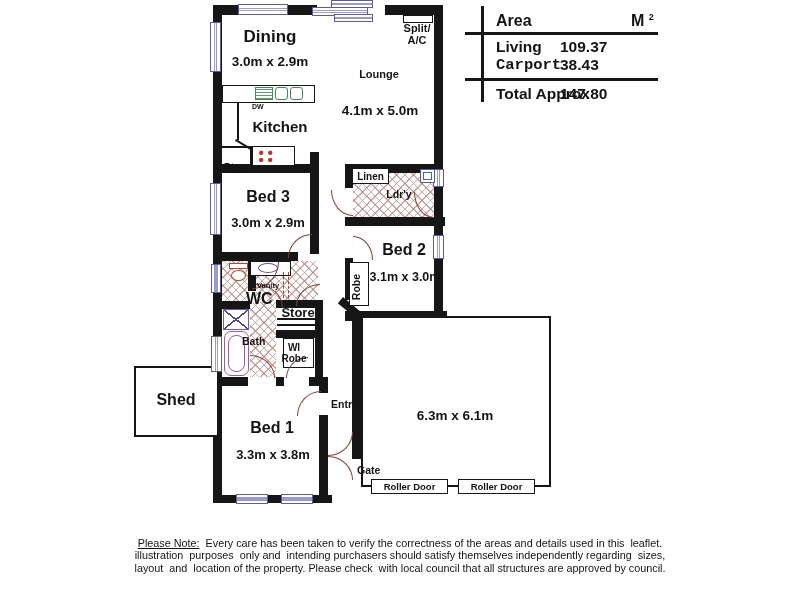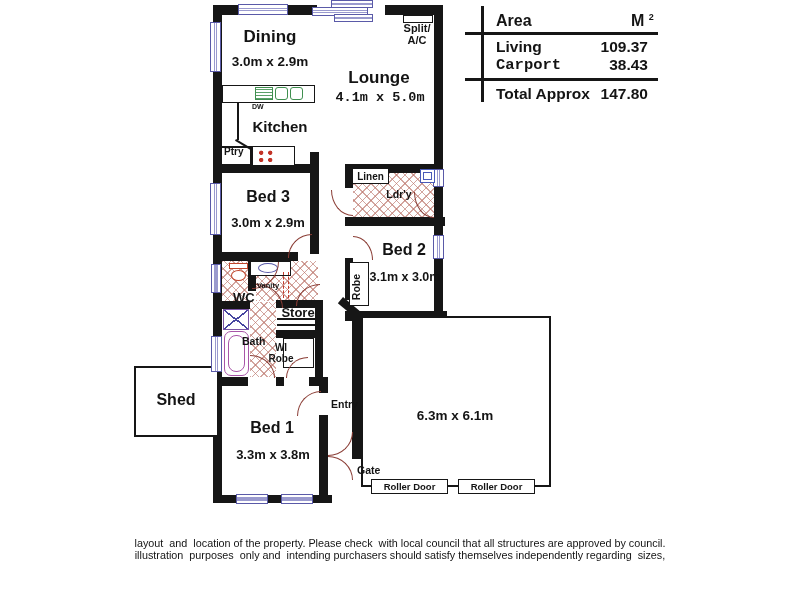--- a/index.html
+++ b/index.html
@@ -37,21 +37,21 @@
            background-image:radial-gradient(circle at 20% 32%, #c23327 1.8px, transparent 2.5px),
                             radial-gradient(circle at 42% 32%, #c23327 1.8px, transparent 2.5px),
                             radial-gradient(circle at 20% 72%, #c23327 1.8px, transparent 2.5px),
                             radial-gradient(circle at 42% 72%, #c23327 1.8px, transparent 2.5px); }
   .trough { position:absolute; border:1.4px solid #4a5ab8; background:#fff; box-sizing:border-box; }
   .trough-in { position:absolute; inset:2px; border:1px solid #4a5ab8; }
   .dash { position:absolute; border-left:1.5px dashed #c23a2a; width:0; }
   .flexc { display:flex; align-items:center; justify-content:center; }
   .table-line { position:absolute; background:#161616; }
   .tbl-txt { position:absolute; font-weight:bold; white-space:nowrap; }
-  .tbl-val { position:absolute; font-weight:bold; text-align:right; }
+  .tbl-val { position:absolute; font-weight:bold; text-align:left; }
   sup { font-size:9px; font-weight:bold; }
   .disclaimer { position:absolute; left:50px; top:537px; width:700px; text-align:center;
                 font-size:10.8px; line-height:12.4px; color:#141414; }
   .disc-line { white-space:pre-wrap; }
   .u { text-decoration:underline; }
 </style>
 </head>
 <body>
 
 <div class="canvas">
@@ -106,21 +106,21 @@
 
   <div class="box" style="left:222px; top:85px; width:93px; height:18px; border-width:1.2px;"></div>
   <div class="dw" style="left:255px; top:87px; width:18px; height:13px;"></div>
   <div class="sink" style="left:275px; top:87px; width:13px; height:13px;"></div>
   <div class="sink" style="left:290px; top:87px; width:13px; height:13px;"></div>
   <div class="lbl-l" style="left:252px; top:103px; font-size:7px;">DW</div>
   <div class="thinline" style="left:237px; top:102px; width:1.5px; height:38px;"></div>
   <div class="thinline" style="left:236px; top:139px; width:21px; height:1.5px; transform:rotate(31deg); transform-origin:left top;"></div>
   <div class="thinline" style="left:222px; top:146px; width:29px; height:1.5px;"></div>
   <div class="thinline" style="left:250px; top:146px; width:1.5px; height:22px;"></div>
-  <div class="lbl-l" style="left:224px; top:147px; font-size:10px;">Ptry</div>
+  <div class="lbl-l" style="left:224px; top:163px; font-size:10px;">Ptry</div>
   <div class="cooktop" style="left:252px; top:146px; width:43px; height:20px;"></div>
 
   <div class="toilet-tank" style="left:229px; top:263px; width:19px; height:6px;"></div>
   <div class="toilet-bowl" style="left:231px; top:270px; width:15px; height:11px;"></div>
   <div class="box" style="left:250px; top:261px; width:41px; height:15px; border-width:1.2px;"></div>
   <div class="basin" style="left:258px; top:263px; width:20px; height:10px;"></div>
   <div class="dash" style="left:283px; top:272px; height:26px;"></div>
   <div class="dash" style="left:288px; top:272px; height:26px;"></div>
   <div class="xcross" style="position:absolute; left:223px; top:309px; width:26px; height:21px; box-sizing:border-box;"></div>
   <div class="tub" style="left:224px; top:331px; width:25px; height:45px;">
@@ -159,50 +159,51 @@
 
   <div class="box flexc" style="left:371px; top:479px; width:77px; height:15px; border-width:1.3px;">
     <span style="font-weight:bold; font-size:9.5px;">Roller Door</span>
   </div>
   <div class="box flexc" style="left:458px; top:479px; width:77px; height:15px; border-width:1.3px;">
     <span style="font-weight:bold; font-size:9.5px;">Roller Door</span>
   </div>
 
   <div class="lbl" style="left:270px; top:28px; font-size:17px;">Dining</div>
   <div class="lbl" style="left:270px; top:55px; font-size:13.5px;">3.0m x 2.9m</div>
-  <div class="lbl" style="left:379px; top:69px; font-size:17px;">Lounge</div>
-  <div class="lbl" style="left:380px; top:91px; font-size:13.5px;font-family:Liberation Mono, monospace;">4.1m x 5.0m</div>
+  <div class="lbl" style="left:379px; top:69px; font-size:11px;">Lounge</div>
+  <div class="lbl" style="left:380px; top:104px; font-size:13.5px;">4.1m x 5.0m</div>
   <div class="lbl" style="left:280px; top:119px; font-size:15px;">Kitchen</div>
   <div class="lbl" style="left:268px; top:189px; font-size:16px;">Bed 3</div>
   <div class="lbl" style="left:268px; top:216px; font-size:13px;">3.0m x 2.9m</div>
   <div class="lbl" style="left:404px; top:242px; font-size:16px;">Bed 2</div>
   <div class="lbl" style="left:405px; top:271px; font-size:12.5px;">3.1m x 3.0m</div>
   <div class="lbl" style="left:272px; top:420px; font-size:16px;">Bed 1</div>
   <div class="lbl" style="left:273px; top:448px; font-size:13px;">3.3m x 3.8m</div>
   <div class="lbl" style="left:455px; top:409px; font-size:13.5px;">6.3m x 6.1m</div>
   <div class="lbl" style="left:399px; top:189px; font-size:10.5px;">Ldr'y</div>
-  <div class="lbl-l" style="left:206px; top:291px; font-size:13px;padding-left:27px;">WC</div>
+  <div class="lbl-l" style="left:219px; top:291px; font-size:16px;padding-left:27px;">WC</div>
   <div class="lbl" style="left:268px; top:282px; font-size:7.5px;">Vanity</div>
   <div class="lbl" style="left:298px; top:306px; font-size:13px;">Store</div>
   <div class="lbl-l" style="left:242px; top:336px; font-size:10.5px;">Bath</div>
-  <div class="lbl pre" style="left:281px; top:343px; font-size:10px; white-space:pre-line;">Wl
+  <div class="lbl pre" style="left:294px; top:343px; font-size:10px; white-space:pre-line;">Wl
 Robe</div>
   <div class="lbl-l" style="left:331px; top:399px; font-size:10.5px;">Entry</div>
   <div class="lbl-l" style="left:357px; top:465px; font-size:10.5px;">Gate</div>
 
   <div class="table-line" style="left:481px; top:6px; width:2.5px; height:96px;"></div>
   <div class="tbl-txt" style="left:496px; top:12px; font-size:16px;">Area</div>
   <div class="tbl-txt" style="left:631px; top:12px; font-size:16px;"><span>M</span>&nbsp;<sup>2</sup></div>
   <div class="table-line" style="left:465px; top:32px; width:193px; height:2.5px;"></div>
   <div class="tbl-txt" style="left:496px; top:38px; font-size:15.5px;">Living</div>
   <div class="tbl-val" style="left:560px; top:38px; width:88px; font-size:15.5px;">109.37</div>
   <div class="tbl-txt" style="left:496px; top:56px; font-size:15.5px;font-family:Liberation Mono, monospace;">Carport</div>
   <div class="tbl-val" style="left:560px; top:56px; width:88px; font-size:15.5px;">38.43</div>
   <div class="table-line" style="left:465px; top:78px; width:193px; height:2.5px;"></div>
   <div class="tbl-txt" style="left:496px; top:85px; font-size:15.5px;">Total Approx</div>
   <div class="tbl-val" style="left:560px; top:85px; width:88px; font-size:15.5px;">147.80</div>
 
   <div class="disclaimer">
+    <div class="disc-line"><span class="u">Please Note:</span><span>  Every care has been taken to verify the correctness of the areas and details used in this  leaflet.</span></div>
+    <div class="disc-line">illustration  purposes  only and  intending purchasers should satisfy themselves independently regarding  sizes,</div>
     <div class="disc-line">layout  and  location of the property. Please check  with local council that all structures are approved by council.</div>
-    <div class="disc-line">illustration  purposes  only and  intending purchasers should satisfy themselves independently regarding  sizes,</div>
   </div>
 
 </div>
 
 </body></html>

